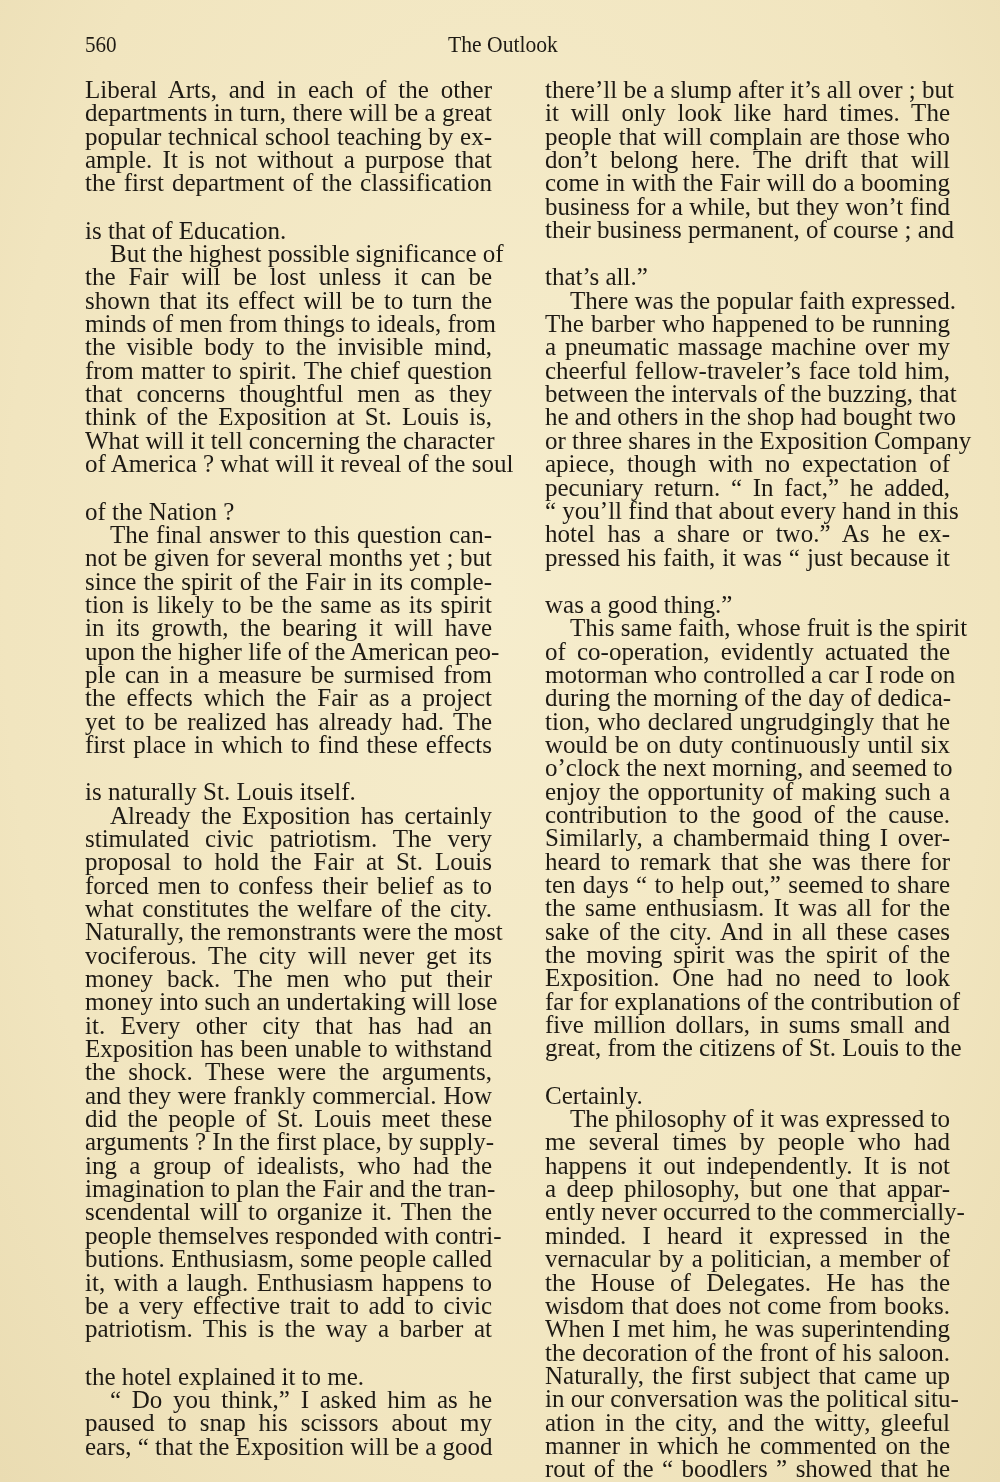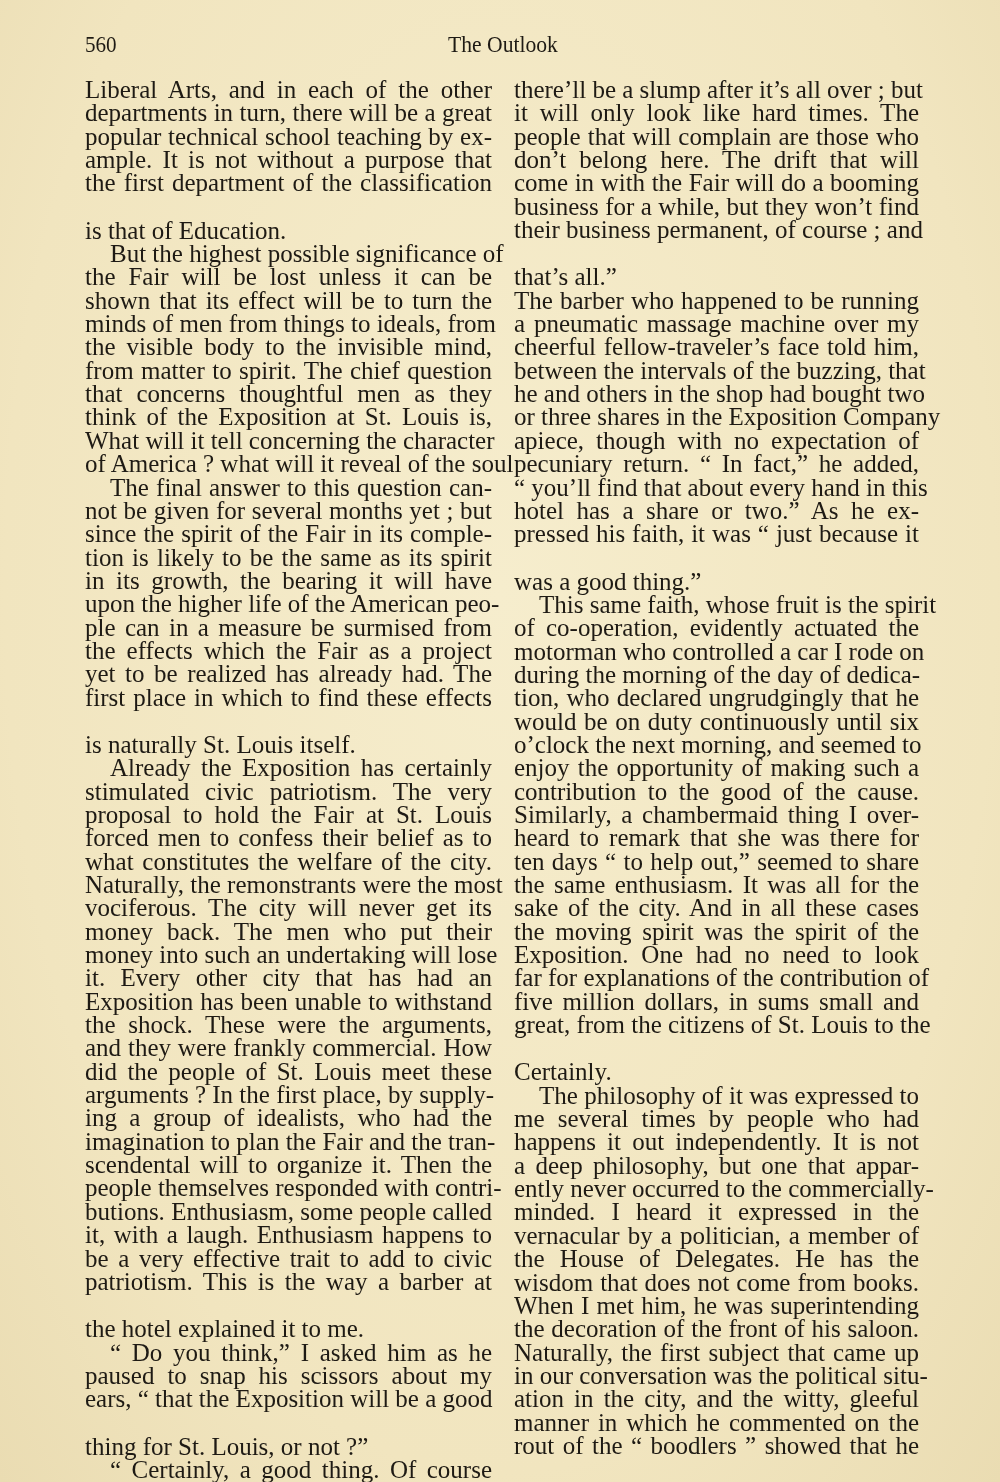--- a/index.html
+++ b/index.html
@@ -39,21 +39,21 @@
       margin-left: 6px;
     }
     .column {
       position: absolute;
       top: 78px;
       width: 407px;
       font-size: 25px;
       line-height: 23.35px;
     }
     .col-left { left: 85px; }
-    .col-right { left: 514px; width: 405px; }
+    .col-right { left: 545px; width: 405px; }
     .line {
       display: block;
       white-space: nowrap;
       text-align: justify;
       text-align-last: justify;
       height: 23.35px;
     }
     .line.last {
       text-align-last: left;
       margin-top: 24px;
@@ -82,20 +82,21 @@
     <span class="line indent">But the highest possible significance of</span>
     <span class="line">the Fair will be lost unless it can be</span>
     <span class="line">shown that its effect will be to turn the</span>
     <span class="line">minds of men from things to ideals, from</span>
     <span class="line">the visible body to the invisible mind,</span>
     <span class="line">from matter to spirit. The chief question</span>
     <span class="line">that concerns thoughtful men as they</span>
     <span class="line">think of the Exposition at St. Louis is,</span>
     <span class="line">What will it tell concerning the character</span>
     <span class="line">of America ? what will it reveal of the soul</span>
+    <span class="line last">of the Nation ?</span>
     <span class="line indent">The final answer to this question can-</span>
     <span class="line">not be given for several months yet ; but</span>
     <span class="line">since the spirit of the Fair in its comple-</span>
     <span class="line">tion is likely to be the same as its spirit</span>
     <span class="line">in its growth, the bearing it will have</span>
     <span class="line">upon the higher life of the American peo-</span>
     <span class="line">ple can in a measure be surmised from</span>
     <span class="line">the effects which the Fair as a project</span>
     <span class="line">yet to be realized has already had. The</span>
     <span class="line">first place in which to find these effects</span>
@@ -132,20 +133,21 @@
   </div>
 <div class="column col-right">
     <span class="line">there’ll be a slump after it’s all over ; but</span>
     <span class="line">it will only look like hard times. The</span>
     <span class="line">people that will complain are those who</span>
     <span class="line">don’t belong here. The drift that will</span>
     <span class="line">come in with the Fair will do a booming</span>
     <span class="line">business for a while, but they won’t find</span>
     <span class="line">their business permanent, of course ; and</span>
     <span class="line last">that’s all.”</span>
+    <span class="line indent">There was the popular faith expressed.</span>
     <span class="line">The barber who happened to be running</span>
     <span class="line">a pneumatic massage machine over my</span>
     <span class="line">cheerful fellow-traveler’s face told him,</span>
     <span class="line">between the intervals of the buzzing, that</span>
     <span class="line">he and others in the shop had bought two</span>
     <span class="line">or three shares in the Exposition Company</span>
     <span class="line">apiece, though with no expectation of</span>
     <span class="line">pecuniary return. “ In fact,” he added,</span>
     <span class="line">“ you’ll find that about every hand in this</span>
     <span class="line">hotel has a share or two.” As he ex-</span>

